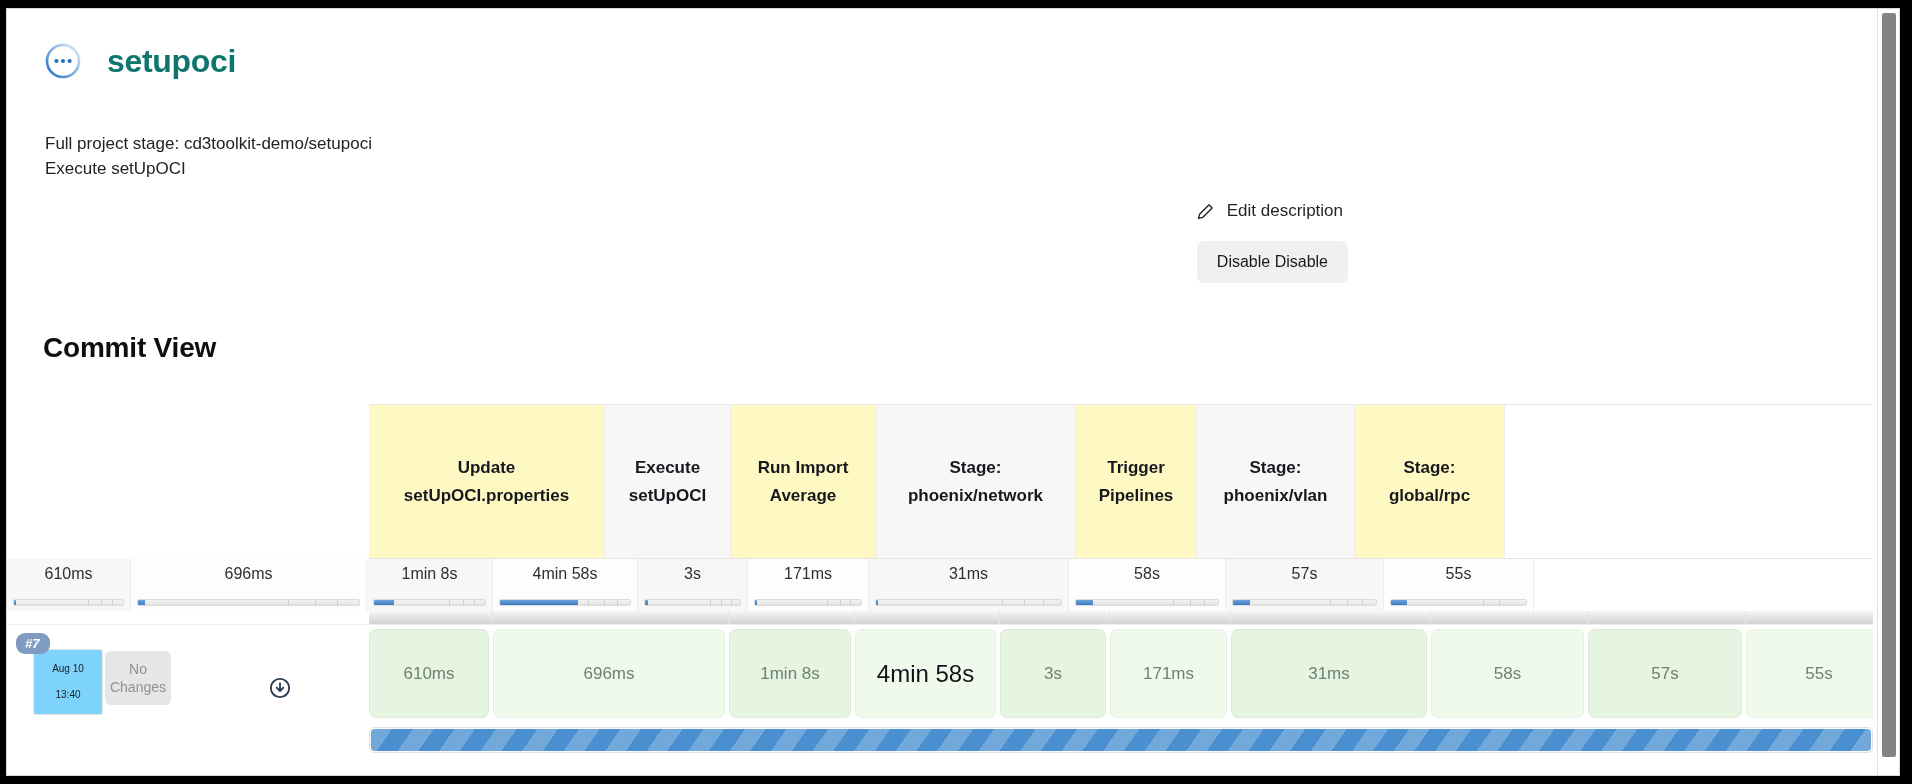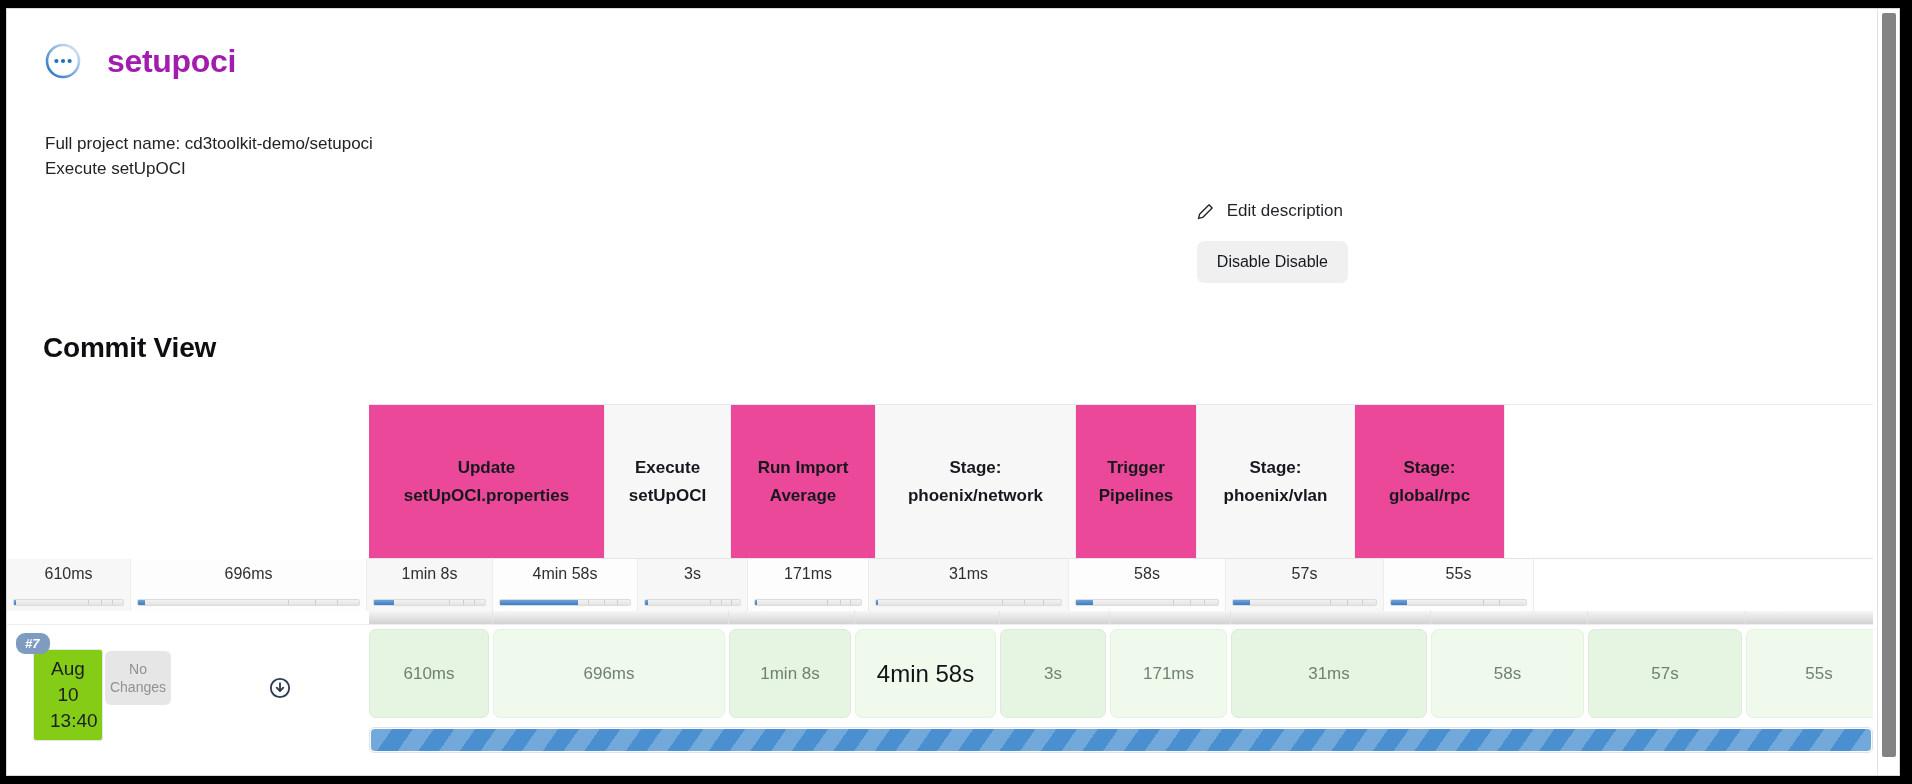--- a/index.html
+++ b/index.html
@@ -64,21 +64,21 @@
   .status-icon {
     width: 44px; height: 44px;
     position: relative;
     flex: 0 0 auto;
   }
   .status-icon svg { display: block; }
 
   .project-title {
     font-size: 32px;
     font-weight: bold;
-    color: #a21caf;
+    color: #0f766e;
     letter-spacing: -0.3px;
   }
 
   .desc {
     position: absolute;
     left: 38px; top: 122px;
     font-size: 17px;
     line-height: 25px;
     color: #232323;
   }
@@ -159,21 +159,21 @@
     display: flex;
     align-items: center;
     justify-content: center;
     text-align: center;
     font-size: 17px;
     font-weight: bold;
     color: #16181d;
     line-height: 28px;
     padding: 0 8px;
     border-right: 1px solid #ededed;
-    background: #ec4899;
+    background: #fef9c3;
   }
   .stage-head.alt { background: #f7f7f8; }
 
   
   .avg-row { height: 52px; }
   .avg-label {
     height: 52px;
     display: flex;
     align-items: center;
     justify-content: flex-end;
@@ -250,25 +250,25 @@
     font-style: italic;
     font-weight: bold;
     padding: 3px 11px 3px 9px;
     border-radius: 9px;
     z-index: 3;
   }
   .build-date {
     position: absolute;
     left: 26px; top: 24px;
     width: 70px;
-    background: #84cc16;
+    background: #7dd3fc;
     border: 1px solid #e6e6e6;
     border-radius: 3px;
     text-align: center;
-    font-size: 19px;
+    font-size: 10px;
     color: #1c1f23;
     padding: 6px 16px;
     line-height: 26px;
     z-index: 2;
   }
   .no-changes {
     position: absolute;
     left: 98px; top: 26px;
     width: 66px; height: 54px;
     background: #e6e6e6;
@@ -358,21 +358,21 @@
             <circle cx="22" cy="22" r="16" fill="#ffffff" stroke="url(#arcg)" stroke-width="2.6"></circle>
             <circle cx="15.4" cy="22" r="2.1" fill="#1f6fc4"></circle>
             <circle cx="22" cy="22" r="2.1" fill="#1f6fc4"></circle>
             <circle cx="28.6" cy="22" r="2.1" fill="#1f6fc4"></circle>
           </svg>
         </span>
         <span class="project-title">setupoci</span>
       </div>
 
       <div class="desc">
-        <div>Full project name: cd3toolkit-demo/setupoci</div>
+        <div>Full project stage: cd3toolkit-demo/setupoci</div>
         <div>Execute setUpOCI</div>
       </div>
 
       <div class="edit-desc">
         <span>
           <svg class="pencil-icon" viewBox="0 0 24 24" fill="none" stroke="#1f2328" stroke-width="1.7" stroke-linecap="round" stroke-linejoin="round">
             <path d="M16.5 3.6l3.9 3.9L8.4 19.5l-5.2 1.3 1.3-5.2z"></path>
           </svg>
         </span>
         <span class="label">Edit description</span>

